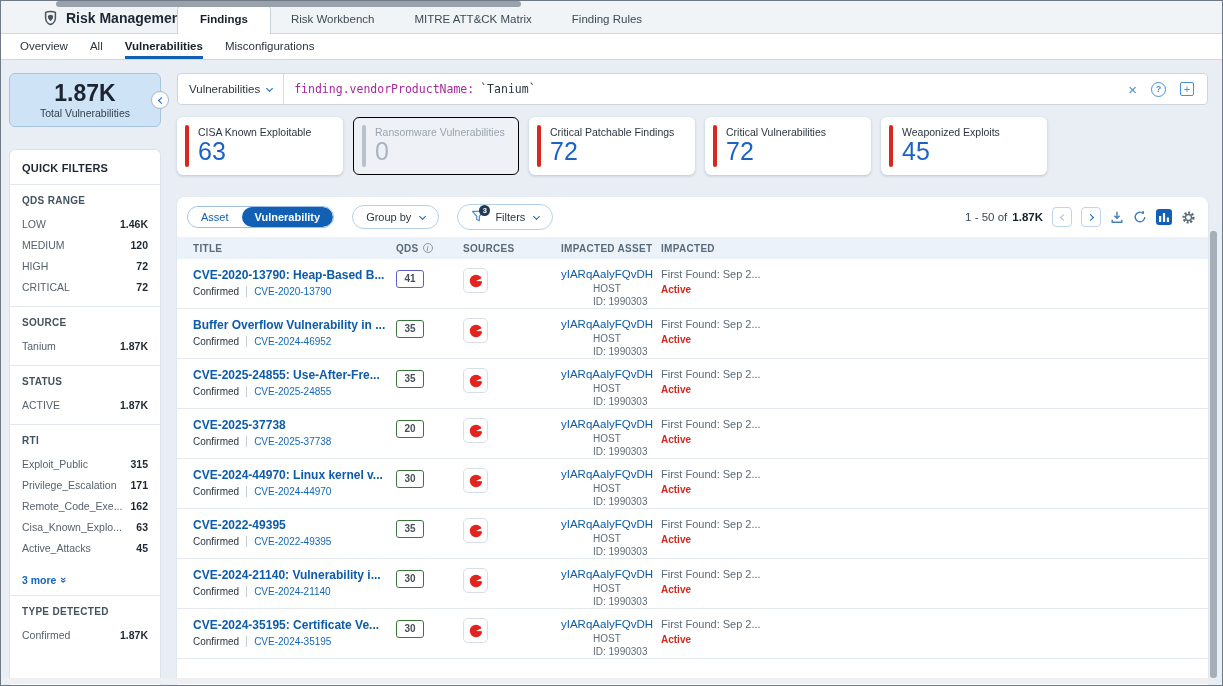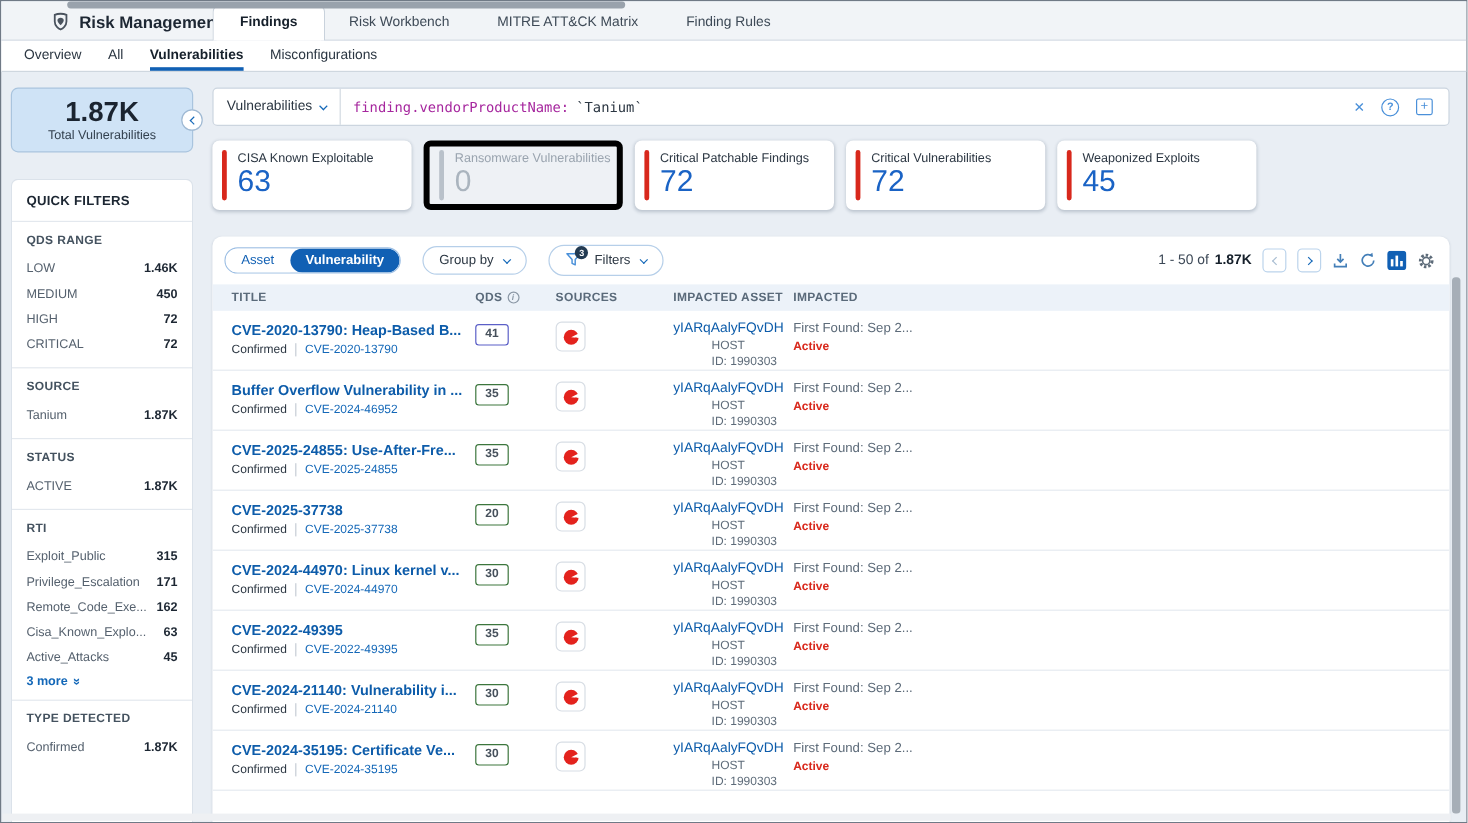--- a/index.html
+++ b/index.html
@@ -36,42 +36,42 @@
   .chev.gray { border-color:#a9bed2; }
 
   .filters-panel { margin-top:22px; flex:1; background:#fff; border:1px solid #dbe2ea; border-bottom:none; border-radius:6px 6px 0 0; overflow:hidden; display:flex; flex-direction:column; }
   .filters-title { padding:12px 12px 10px 12px; font-size:11px; font-weight:bold; color:#1d2733; border-bottom:1px solid #e3e8ee; letter-spacing:.2px; }
   .filter-section { padding:10px 12px 9px 12px; }
   .filter-section + .filter-section { border-top:1px solid #e3e8ee; }
   .section-title { font-size:10px; font-weight:bold; color:#44525f; letter-spacing:.3px; margin-bottom:7px; }
   .filter-item { display:flex; justify-content:space-between; align-items:center; padding:4.5px 0; cursor:pointer; }
   .fi-label { font-size:10.5px; color:#55616e; }
   .fi-value { font-size:10.5px; font-weight:bold; color:#1d2733; }
-  .more-link { margin-top:4px; font-size:10.5px; font-weight:bold; color:#1468b8; cursor:pointer; display:flex; align-items:center; gap:5px; }
+  .more-link { margin-top:16px; font-size:10.5px; font-weight:bold; color:#1468b8; cursor:pointer; display:flex; align-items:center; gap:5px; }
   .dbl-chev { display:inline-block; transform:rotate(90deg); font-size:11px; color:#1468b8; }
 
   
   .main { flex:1; min-width:0; display:flex; flex-direction:column; }
 
   .searchbar { height:32px; flex:none; background:#fff; border:1px solid #ccd5df; border-radius:4px; display:flex; align-items:center; }
   .scope { height:100%; display:flex; align-items:center; gap:7px; padding:0 11px; font-size:11.5px; color:#2b3642; border-right:1px solid #d3dae2; cursor:pointer; }
   .query { flex:1; display:flex; gap:6px; padding:0 10px; font-family:"DejaVu Sans Mono", monospace; font-size:11.5px; white-space:nowrap; overflow:hidden; cursor:text;text-align:right; }
   .q-field { color:#a6279e; }
   .q-val { color:#2b3642; }
   .sb-icons { display:flex; align-items:center; gap:14px; padding-right:13px; }
   .ic-clear { font-size:15px; color:#4a90d9; line-height:1; cursor:pointer; }
   .ic-help { width:15px; height:15px; border:1.3px solid #4a90d9; border-radius:50%; color:#4a90d9; font-size:9px; font-weight:bold; display:flex; align-items:center; justify-content:center; cursor:pointer; }
   .ic-add { width:14px; height:14px; border:1.3px solid #4a90d9; border-radius:2px; color:#4a90d9; font-size:11px; display:flex; align-items:center; justify-content:center; cursor:pointer; }
 
   .cards { display:flex; gap:10px; margin-top:12px; flex:none; }
   .stat-card { width:166px; height:58px; background:#fff; border-radius:6px; box-shadow:0 1px 3px rgba(20,40,70,.22); display:flex; align-items:center; padding:0 8px; cursor:pointer; }
   .accent { width:4px; height:42px; background:#d8281c; border-radius:2px; margin-right:9px; flex:none; }
   .card-label { font-size:10.5px; color:#2b3642; white-space:nowrap; }
   .card-value { font-size:25px; color:#1a63c5; line-height:1.1; }
-  .stat-card.disabled { background:#eef1f5; box-shadow:none; border:5px solid #000000; cursor:default; }
+  .stat-card.disabled { background:#eef1f5; box-shadow:none; border:1px solid #000000; cursor:default; }
   .stat-card.disabled .accent { background:#b9c1ca; }
   .stat-card.disabled .card-label { color:#9aa4af; }
   .stat-card.disabled .card-value { color:#aab4be; }
 
   
   .table-panel { margin-top:22px; flex:1; min-height:0; background:#fff; border-radius:8px 8px 0 0; box-shadow:0 1px 2px rgba(20,40,70,.12); display:flex; flex-direction:column; overflow:hidden; }
   .toolbar { height:40px; flex:none; display:flex; align-items:center; padding:0 10px 0 10px; }
   .seg { display:flex; border:1px solid #9dbfe4; border-radius:12px; overflow:hidden; }
   .seg-item { padding:4px 13px; font-size:11px; color:#1160b4; background:#fff; cursor:pointer; white-space:nowrap; }
   .seg-item.active { background:#1160b4; color:#fff; border-radius:10px; font-weight:bold; }
@@ -165,21 +165,21 @@
         <section class="filter-section">
               <div class="section-title">QDS RANGE</div>
               <div>
 
               <div class="filter-item">
                     <span class="fi-label">LOW</span>
                     <span class="fi-value">1.46K</span>
                   </div>
                 <div class="filter-item">
                     <span class="fi-label">MEDIUM</span>
-                    <span class="fi-value">450</span>
+                    <span class="fi-value">120</span>
                   </div>
                 <div class="filter-item">
                     <span class="fi-label">HIGH</span>
                     <span class="fi-value">72</span>
                   </div>
                 <div class="filter-item">
                     <span class="fi-label">CRITICAL</span>
                     <span class="fi-value">72</span>
                   </div>
               </div>

